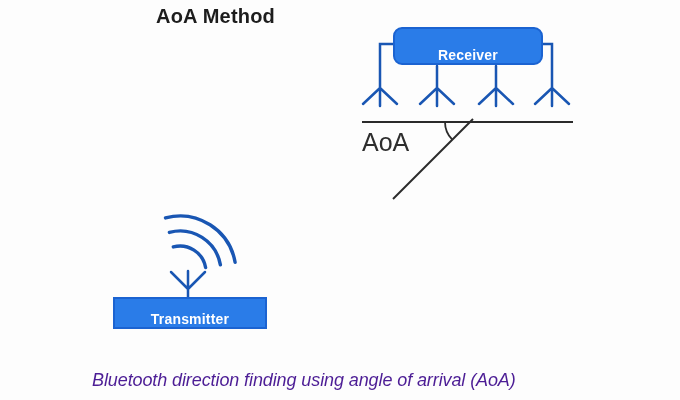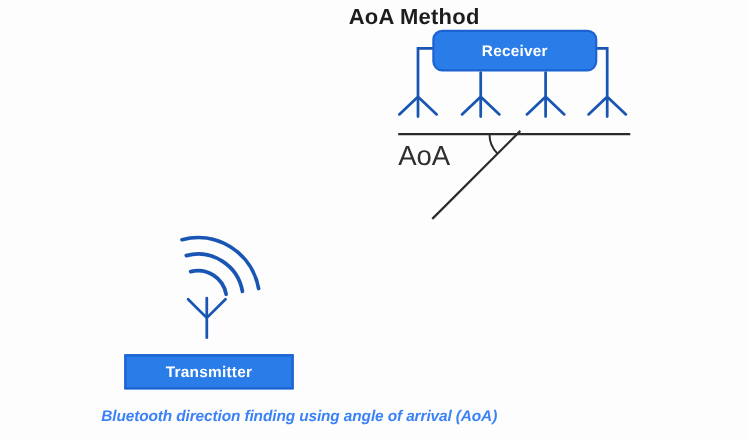--- a/index.html
+++ b/index.html
@@ -20,69 +20,69 @@
     left: 0;
     top: 0;
     width: 680px;
     height: 400px;
   }
   .title {
     position: absolute;
     left: 156px;
     top: 5px;
     width: 280px;
-    text-align: right;
+    text-align: left;
     font-size: 20px;
     font-weight: 700;
     color: #1d1d1d;
     letter-spacing: 0.2px;
   }
   .node-box {
     position: absolute;
     box-sizing: border-box;
     background: #2a7ce8;
     border: 2px solid #1b63d1;
     border-radius: 9px;
     display: flex;
-    align-items: center;
+    align-items: flex-end;
     justify-content: center;
     color: #ffffff;
     font-size: 14px;
     font-weight: 700;
     letter-spacing: 0.2px;
   }
   .receiver-box {
     left: 393px;
     top: 27px;
     width: 150px;
     height: 38px;
   }
   .transmitter-box {
     left: 113px;
-    top: 322px;
+    top: 297px;
     width: 154px;
     height: 32px;
     border-radius: 0;
   }
   .angle-label {
     position: absolute;
     left: 362px;
     top: 128px;
     font-size: 25px;
     font-weight: 400;
     color: #2e2e2e;
   }
   .caption {
     position: absolute;
     left: 92px;
     top: 370px;
-    font-size: 14px;
+    font-size: 18px;
     font-style: italic;
-    font-weight: 700;
-    color: #3b82f6;
+    font-weight: 400;
+    color: #4c1d95;
     letter-spacing: -0.1px;
     white-space: nowrap;
   }
 </style>
 </head>
 <body>
 
 <div class="canvas">
 
   <svg class="diagram-svg" viewBox="0 0 680 400">

